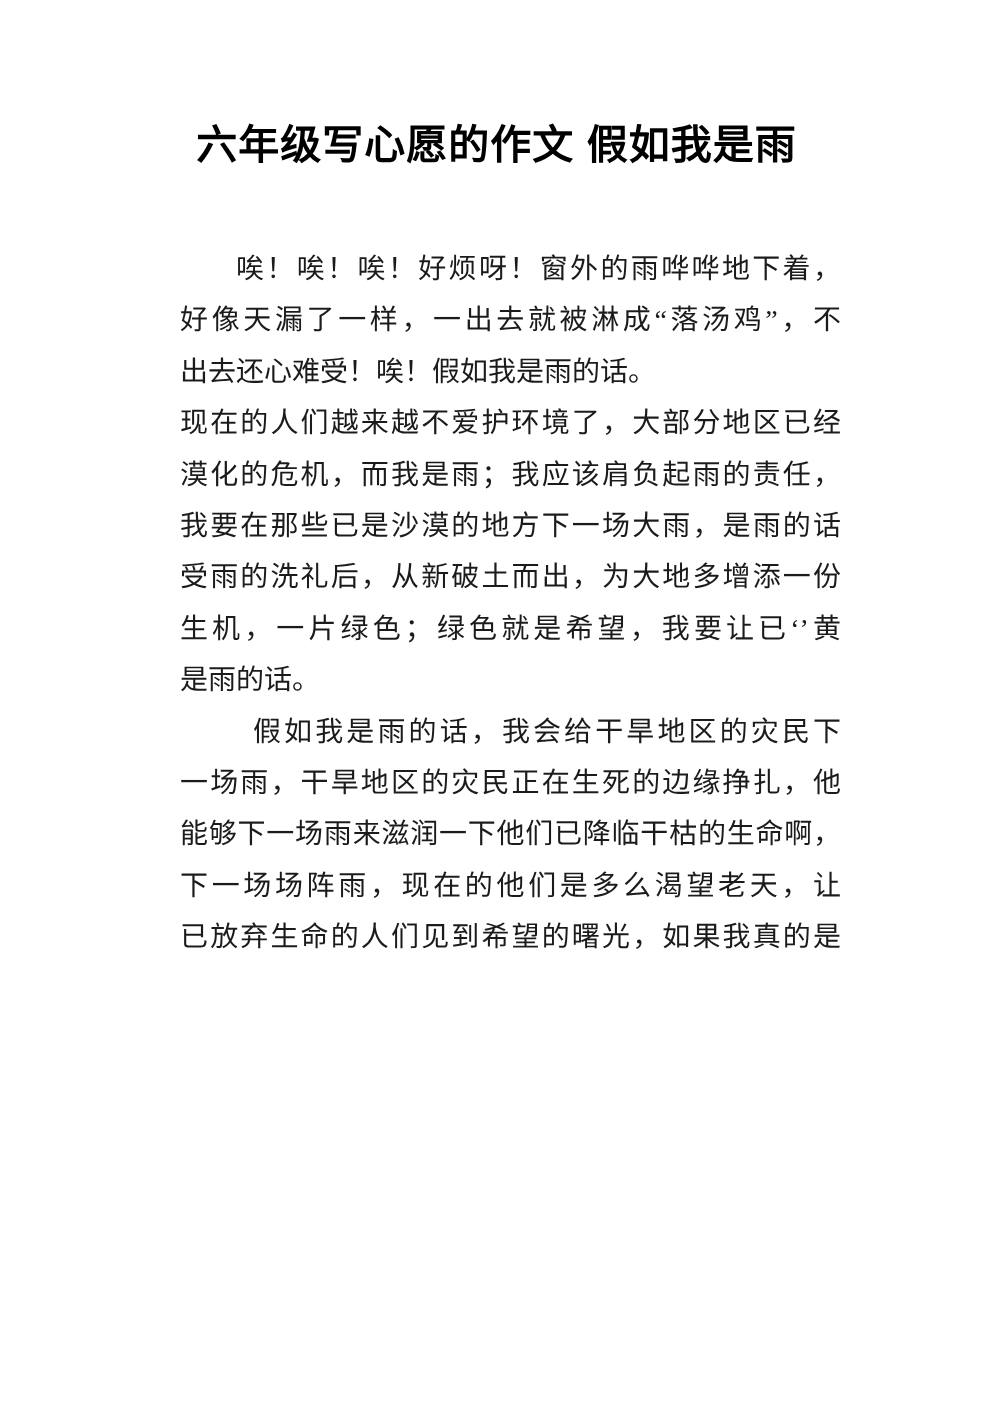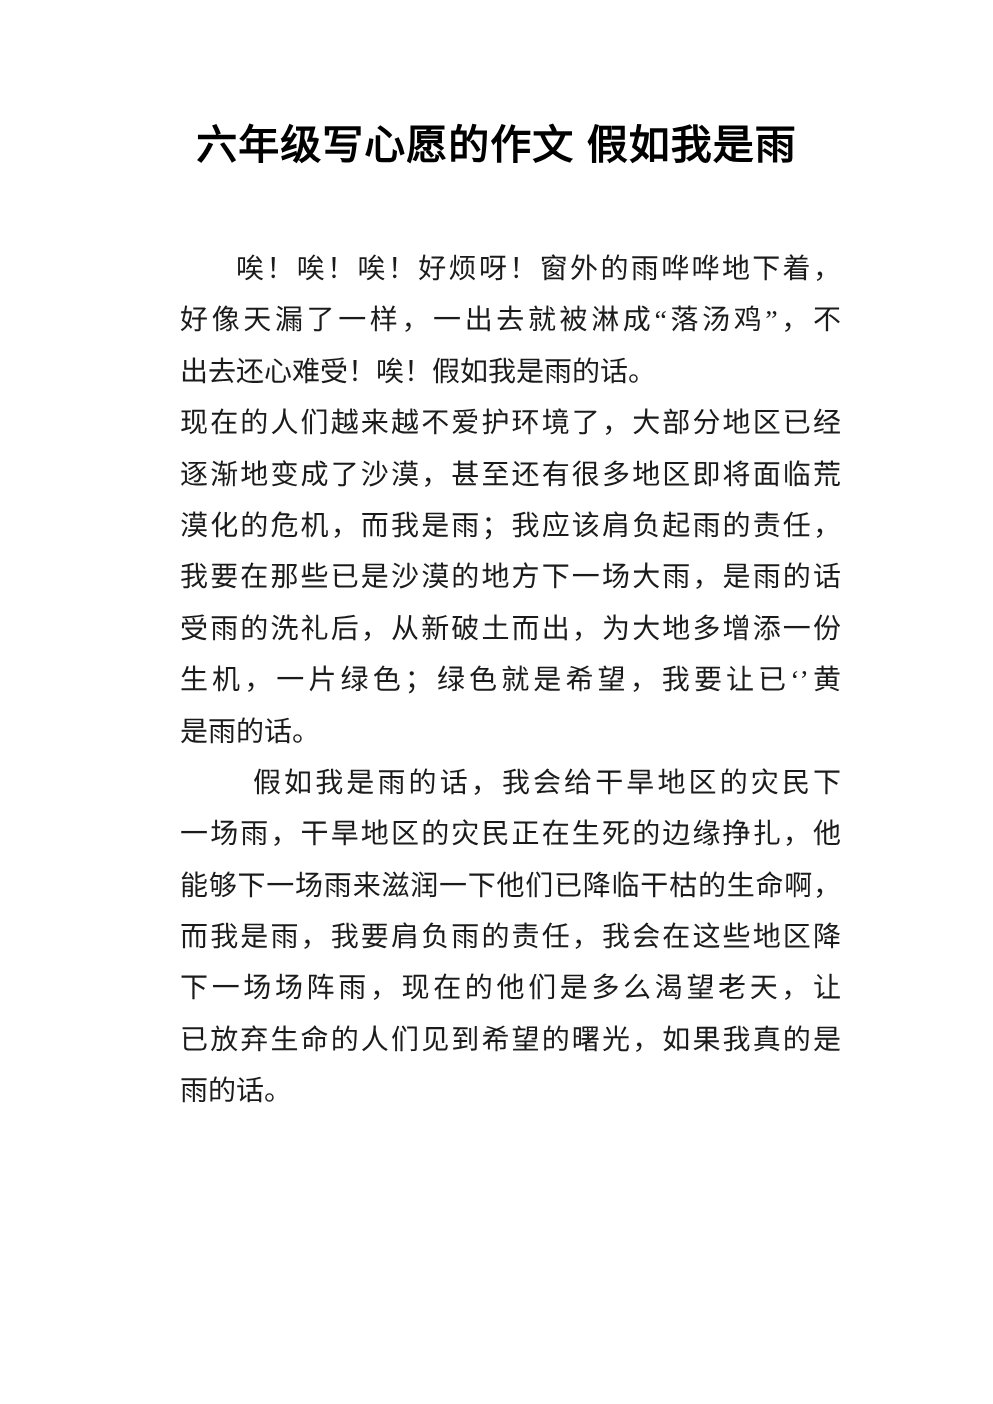--- a/index.html
+++ b/index.html
@@ -54,27 +54,24 @@
 </head>
 <body>
 
 <div class="page">
   <h1 class="doc-title">六年级写心愿的作文 假如我是雨</h1>
   <div class="essay-body">
       <div class="line first indent-sm">唉！唉！唉！好烦呀！窗外的雨哗哗地下着，</div>
       <div class="line">好像天漏了一样，一出去就被淋成“落汤鸡”，不</div>
       <div class="line last">出去还心难受！唉！假如我是雨的话。</div>
       <div class="line">现在的人们越来越不爱护环境了，大部分地区已经</div>
-      <div class="line">逐渐地变成了沙漠，甚至还有很多地区即将面临荒</div>
       <div class="line">漠化的危机，而我是雨；我应该肩负起雨的责任，</div>
       <div class="line">我要在那些已是沙漠的地方下一场大雨，是雨的话</div>
       <div class="line">受雨的洗礼后，从新破土而出，为大地多增添一份</div>
       <div class="line">生机，一片绿色；绿色就是希望，我要让已‘’黄</div>
       <div class="line last">是雨的话。</div>
       <div class="line first indent-lg">假如我是雨的话，我会给干旱地区的灾民下</div>
       <div class="line">一场雨，干旱地区的灾民正在生死的边缘挣扎，他</div>
       <div class="line">能够下一场雨来滋润一下他们已降临干枯的生命啊，</div>
-      <div class="line">而我是雨，我要肩负雨的责任，我会在这些地区降</div>
       <div class="line">下一场场阵雨，现在的他们是多么渴望老天，让</div>
       <div class="line">已放弃生命的人们见到希望的曙光，如果我真的是</div>
-      <div class="line last">雨的话。</div>
     </div>
 </div>
 
 </body></html>

